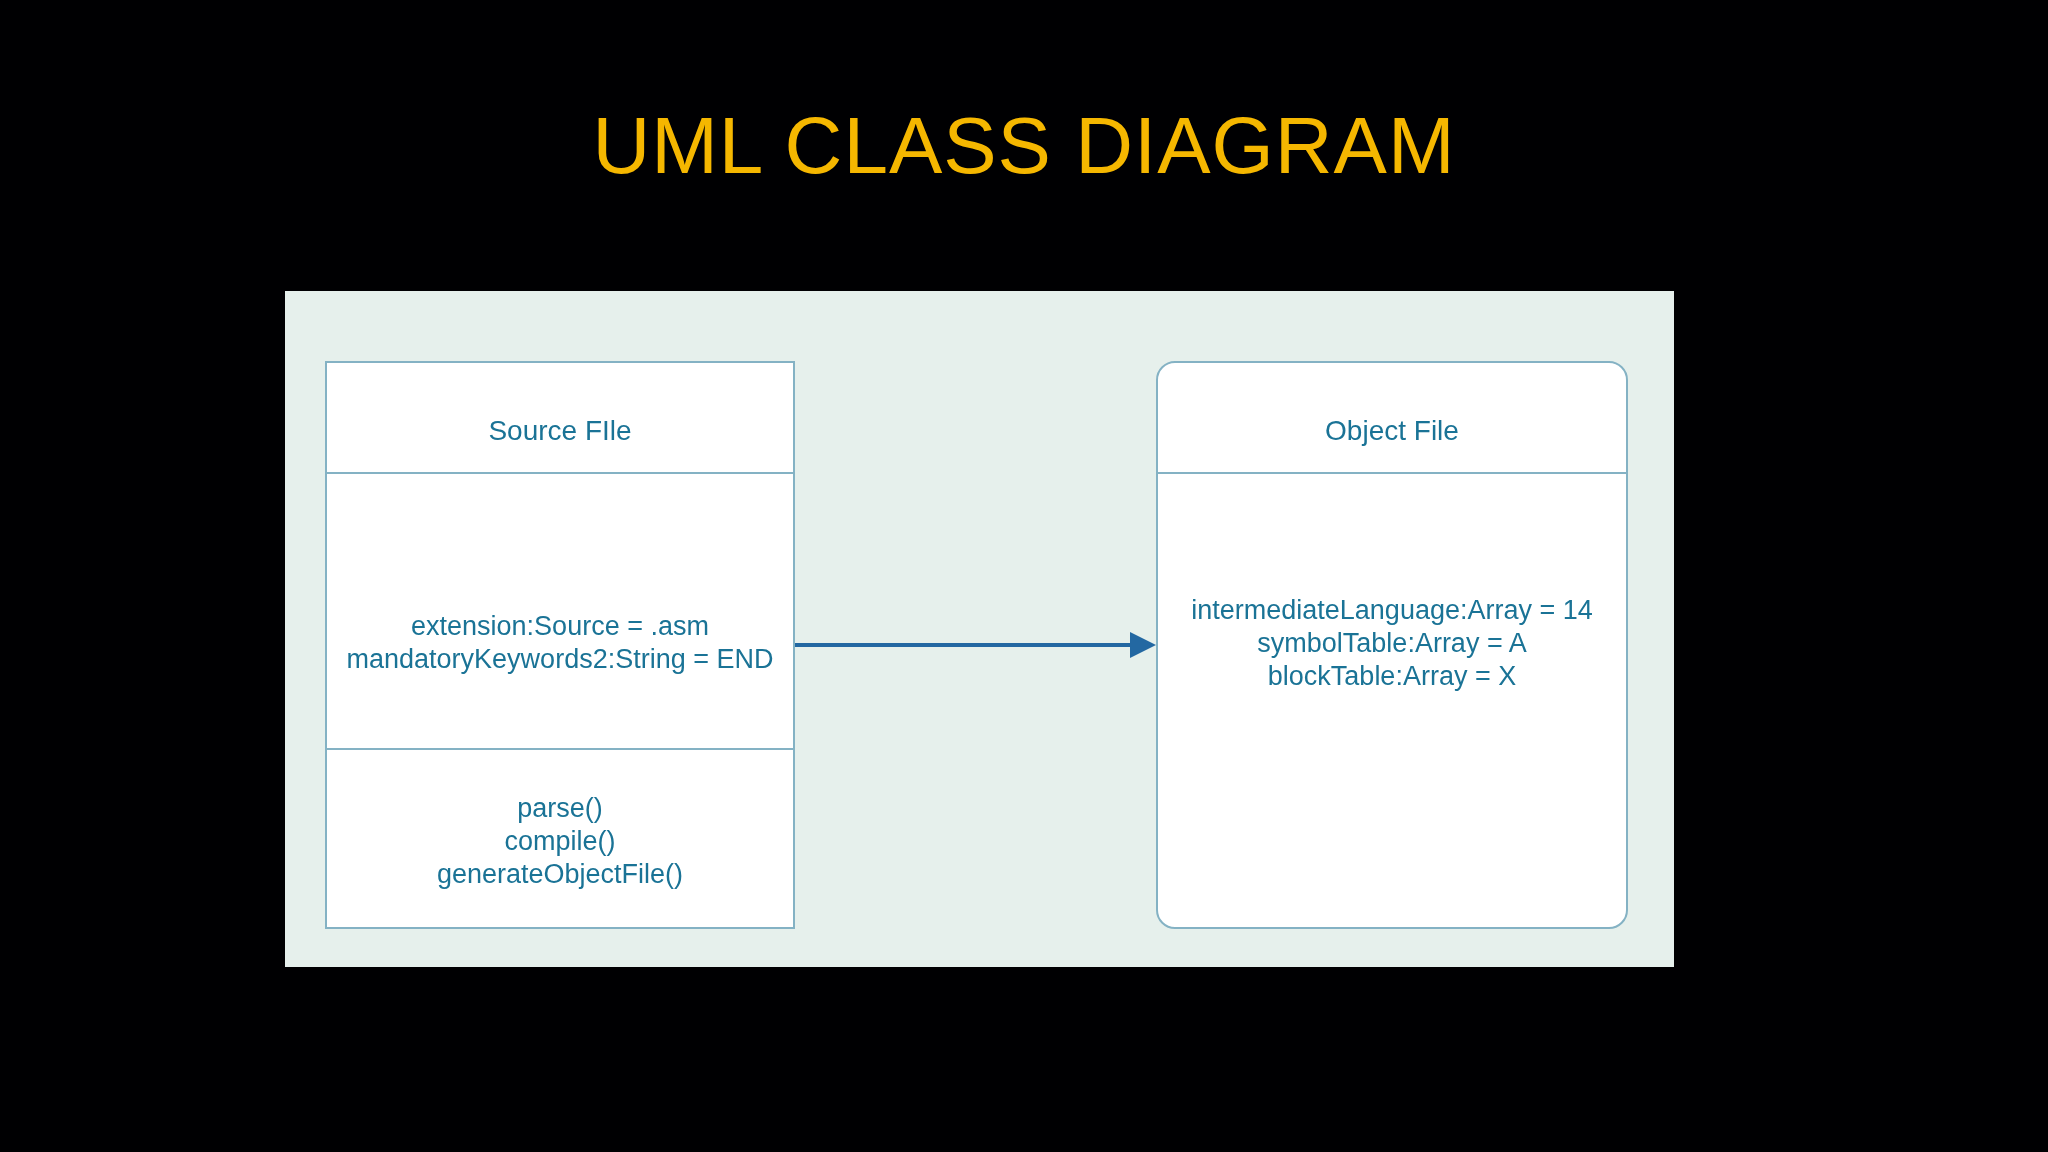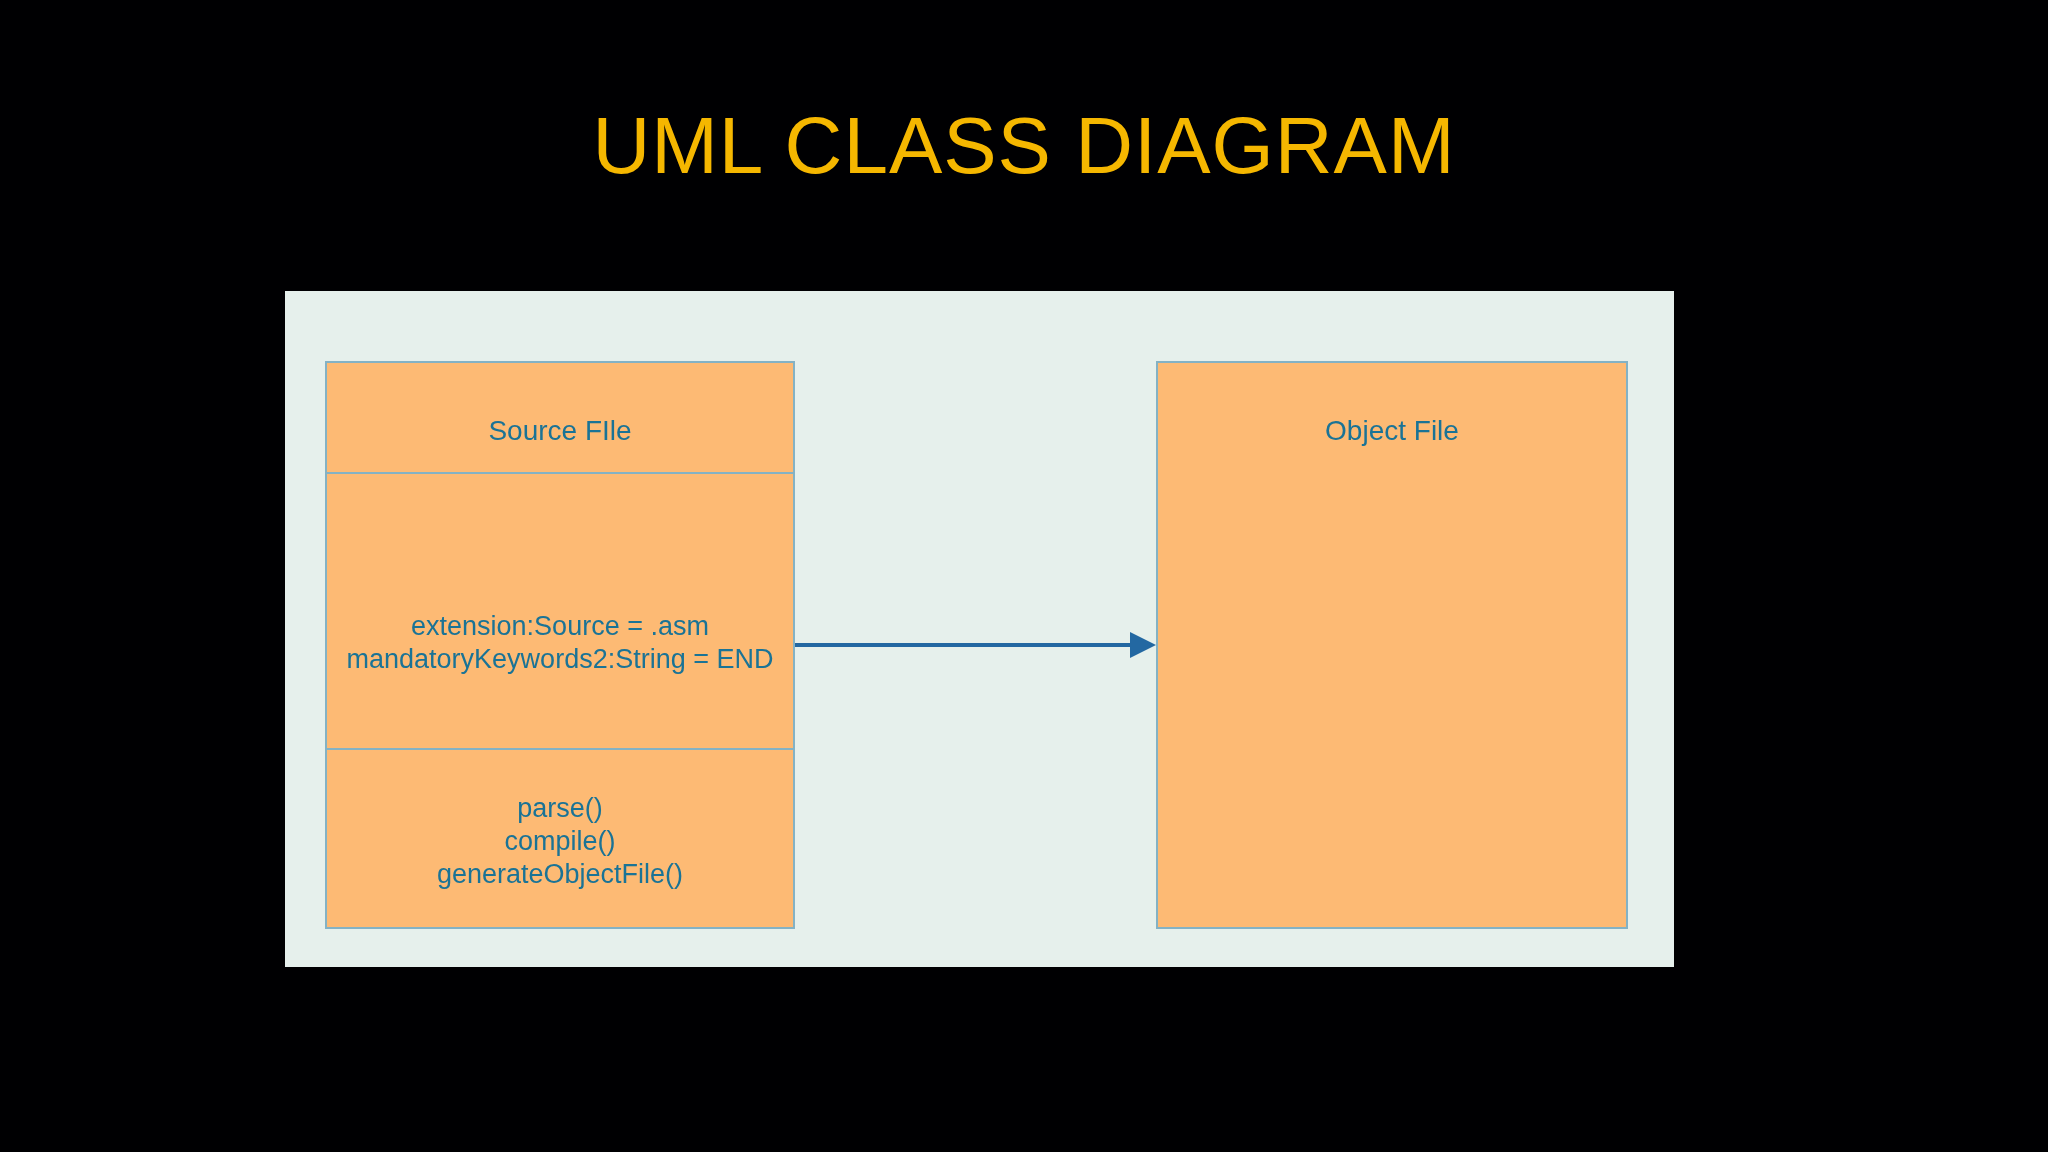--- a/index.html
+++ b/index.html
@@ -32,41 +32,42 @@
   .diagram-panel {
     position: absolute;
     left: 285px;
     top: 291px;
     width: 1389px;
     height: 676px;
     background: #E6F0EC;
   }
   .uml-class {
     position: absolute;
-    background: #fdba74;
+    background: #ffffff;
     border: 2px solid #84B2C4;
     box-sizing: border-box;
     display: flex;
     flex-direction: column;
     color: #1A7396;
     font-size: 27px;
     line-height: 33px;
     text-align: center;
   }
   .uml-class.source {
     left: 40px;   
     top: 70px;    
     width: 470px;
     height: 568px;
   }
   .uml-class.object {
     left: 871px;  
     top: 70px;
     width: 472px;
     height: 568px;
+    border-radius: 19px;
   }
   .uml-section {
     box-sizing: border-box;
     display: flex;
     flex-direction: column;
     align-items: center;
     justify-content: center;
   }
   .uml-section + .uml-section {
     border-top: 2px solid #84B2C4;
@@ -118,19 +119,24 @@
         <div>parse()</div>
         <div>compile()</div>
         <div>generateObjectFile()</div>
       </div>
     </div>
 
     <div class="uml-class object">
       <div class="uml-section sec-name">
         <div>Object File</div>
       </div>
+      <div class="uml-section sec-attrs">
+        <div>intermediateLanguage:Array = 14</div>
+        <div>symbolTable:Array = A</div>
+        <div>blockTable:Array = X</div>
+      </div>
     </div>
 
     <div class="connector-line"></div>
     <div class="connector-head"></div>
 
   </div>
 </div>
 
 </body></html>

